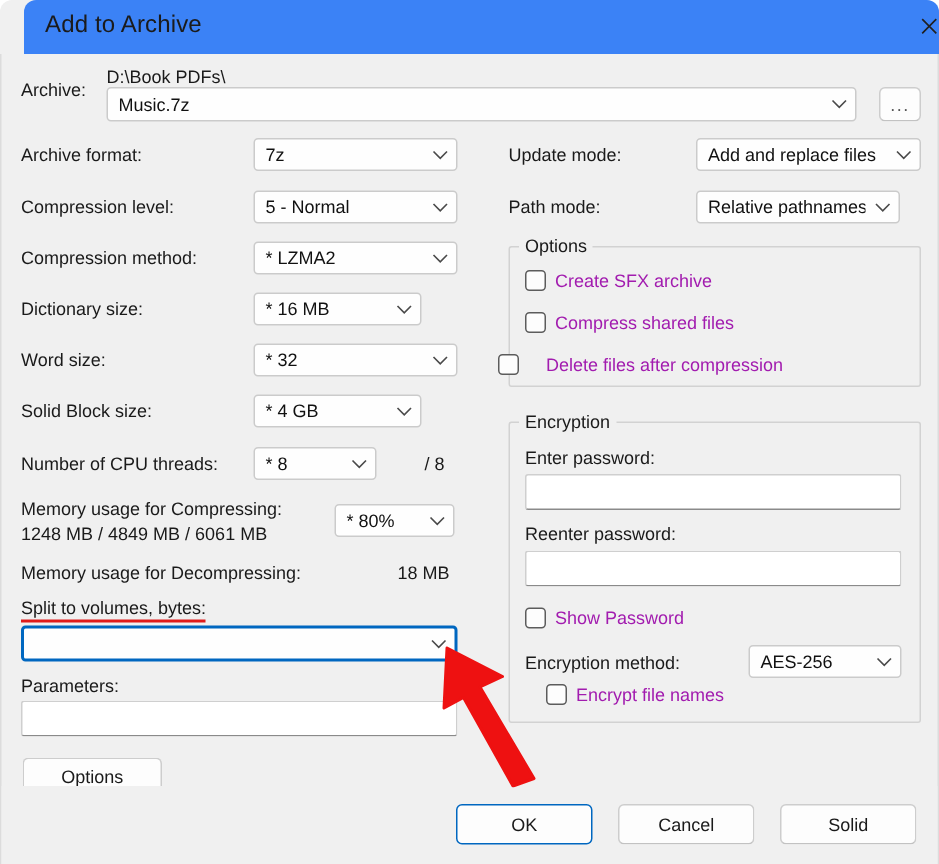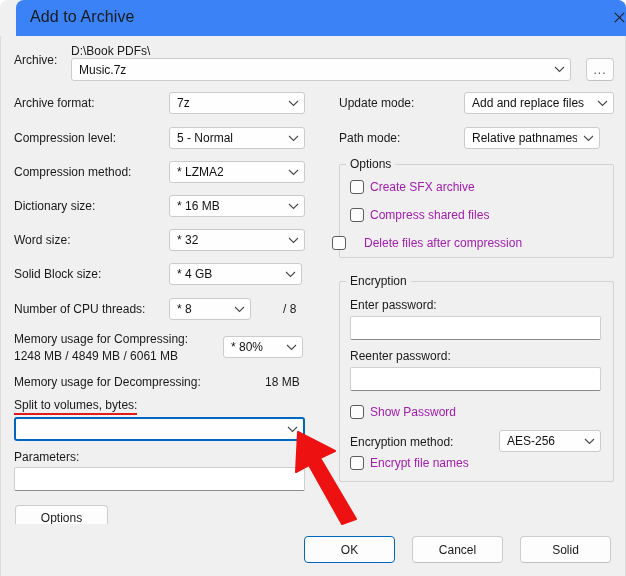--- a/index.html
+++ b/index.html
@@ -249,37 +249,37 @@
       </div>
     </div>
     <div class="combo" style="left:168px; top:125px; width:136px;">
       <div class="cval">*  LZMA2</div>
       <div class="chev">
         <svg width="11" height="7" viewBox="0 0 11 7">
             <path d="M1,1 L5.5,5.5 L10,1" stroke="#4a4a4a" stroke-width="1.1" fill="none"></path>
           </svg>
       </div>
     </div>
-    <div class="combo" style="left:168px; top:159px; width:136px;">
+    <div class="combo" style="left:168px; top:159px; width:112px;">
       <div class="cval">*  16 MB</div>
       <div class="chev">
         <svg width="11" height="7" viewBox="0 0 11 7">
             <path d="M1,1 L5.5,5.5 L10,1" stroke="#4a4a4a" stroke-width="1.1" fill="none"></path>
           </svg>
       </div>
     </div>
     <div class="combo" style="left:168px; top:193px; width:136px;">
       <div class="cval">*  32</div>
       <div class="chev">
         <svg width="11" height="7" viewBox="0 0 11 7">
             <path d="M1,1 L5.5,5.5 L10,1" stroke="#4a4a4a" stroke-width="1.1" fill="none"></path>
           </svg>
       </div>
     </div>
-    <div class="combo" style="left:168px; top:227px; width:133px;">
+    <div class="combo" style="left:168px; top:227px; width:112px;">
       <div class="cval">*  4 GB</div>
       <div class="chev">
         <svg width="11" height="7" viewBox="0 0 11 7">
             <path d="M1,1 L5.5,5.5 L10,1" stroke="#4a4a4a" stroke-width="1.1" fill="none"></path>
           </svg>
       </div>
     </div>
     <div class="combo" style="left:168px; top:262px; width:82px;">
       <div class="cval">*  8</div>
       <div class="chev">
@@ -371,21 +371,21 @@
     <div class="lbl" style="left:349px; top:399px;">Encryption method:</div>
     <div class="combo" style="left:498px; top:394px; width:102px;">
       <div class="cval">AES-256</div>
       <div class="chev">
         <svg width="11" height="7" viewBox="0 0 11 7">
             <path d="M1,1 L5.5,5.5 L10,1" stroke="#4a4a4a" stroke-width="1.1" fill="none"></path>
           </svg>
       </div>
     </div>
 
-    <div class="cbrow" style="left:349px; top:420px;">
+    <div class="cbrow" style="left:363px; top:420px;">
       <div class="cbbox"></div>
       <div class="cbtext">Encrypt file names</div>
     </div>
 
     <div id="bottombar"></div>
     <div class="btn default" style="left:303px; top:500px; width:91px; height:27px;">OK</div>
     <div class="btn" style="left:411px; top:500px; width:91px; height:27px;">Cancel</div>
     <div class="btn" style="left:519px; top:500px; width:91px; height:27px;">Solid</div>
 
   </div>

